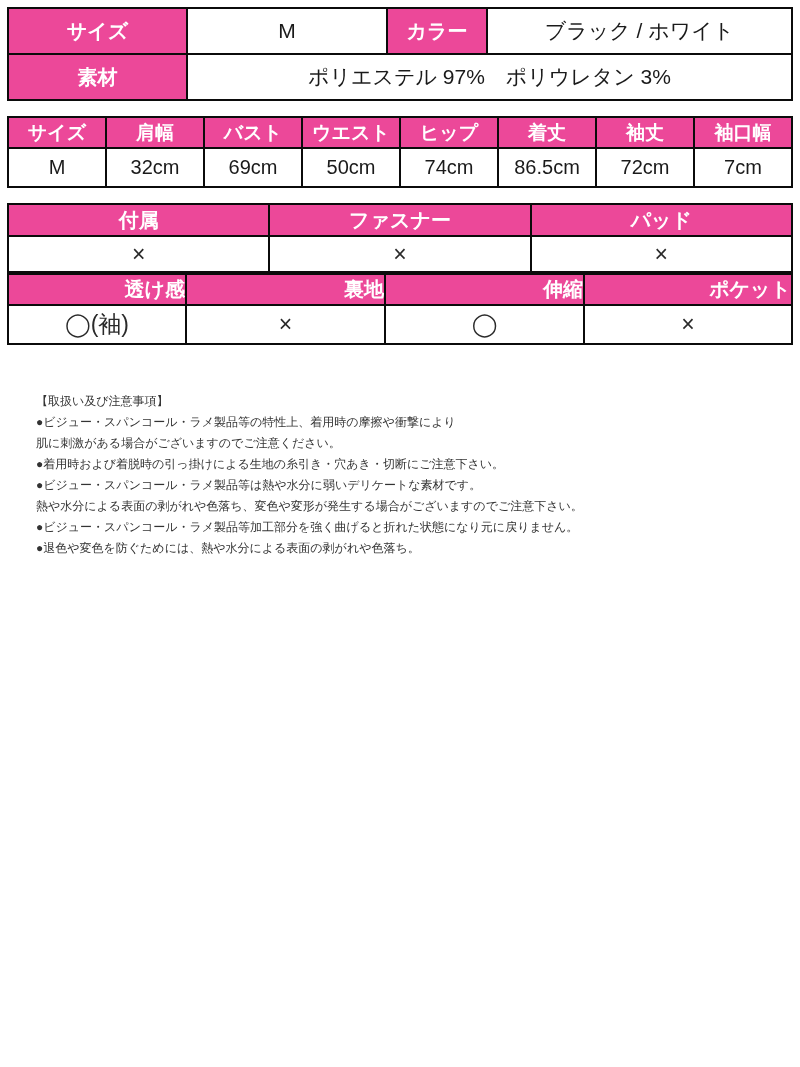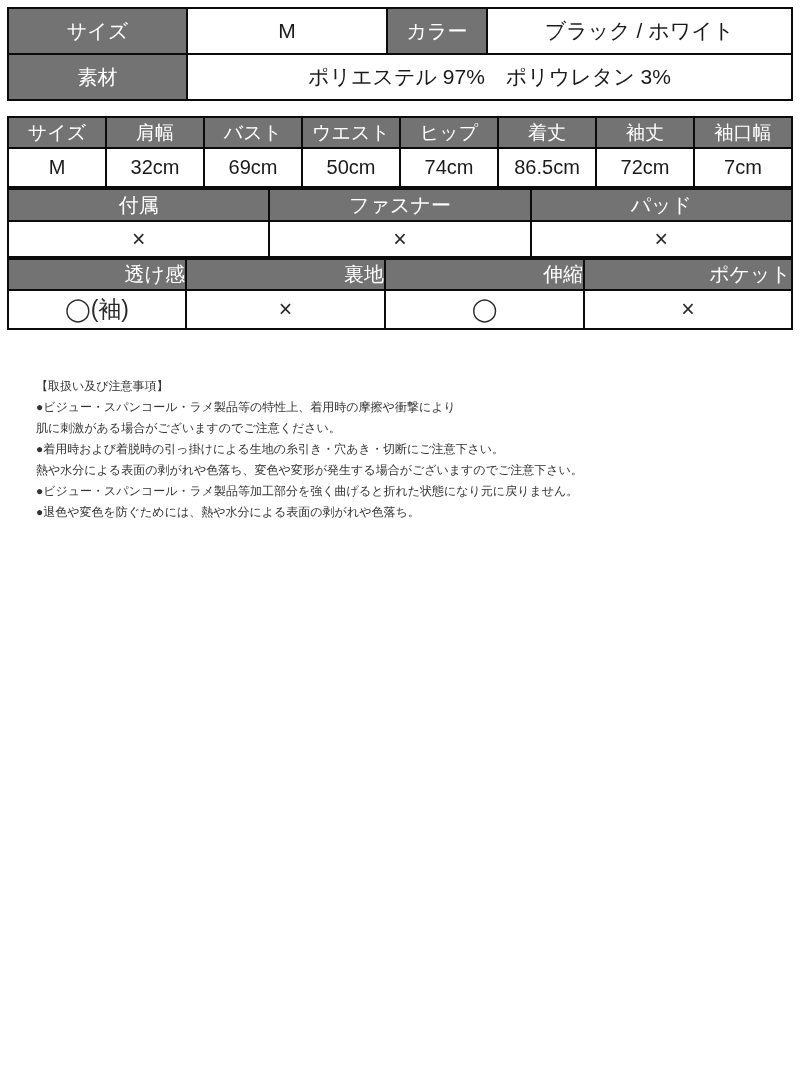--- a/index.html
+++ b/index.html
@@ -22,43 +22,43 @@
   }
   th, td {
     border: 2px solid #0b0b0b;
     text-align: center;
     vertical-align: middle;
     padding: 0;
     overflow: hidden;
     white-space: nowrap;
   }
   th {
-    background: #737373;
+    background: #ec4899;
     color: #ffffff;
     font-size: 20px;
-    font-weight: 400;
+    font-weight: 700;
   }
   td {
     background: #ffffff;
     color: #1a1a1a;
     font-size: 21px;
     font-weight: 400;
   }
   
   .t1 { margin-top: 7px; }
   .t1 th, .t1 td { height: 44px; }
   .t1 .c-label { width: 177px; }
   .t1 .c-sizeval { width: 198px; }
   .t1 .c-colorlabel { width: 98px; }
   
   .t2 { margin-top: 15px; }
   .t2 th { height: 29px; font-size: 19px; }
   .t2 td { height: 37px; font-size: 20px; }
   
-  .t3a { }
+  .t3a { margin-top: 15px; }
   .t3a th { height: 30px; }
   .t3a td { height: 34px; }
   .t3b th { height: 29px; text-align: right; }
   .t3b td { height: 37px; }
   .t3b .c-first { width: 176px; }
   .t3b .c-mid { width: 197px; }
   .sym {
     font-size: 23px;
     color: #2a2a2a;
     font-weight: 400;
@@ -147,16 +147,17 @@
     <td class="sym">×</td>
   </tr>
 </tbody>
   </table>
 
 <div class="notes">
   <div class="line">【取扱い及び注意事項】</div>
   <div class="line">●ビジュー・スパンコール・ラメ製品等の特性上、着用時の摩擦や衝撃により</div>
   <div class="line">肌に刺激がある場合がございますのでご注意ください。</div>
   <div class="line">●着用時および着脱時の引っ掛けによる生地の糸引き・穴あき・切断にご注意下さい。</div>
+  <div class="line">●ビジュー・スパンコール・ラメ製品等は熱や水分に弱いデリケートな素材です。</div>
   <div class="line">熱や水分による表面の剥がれや色落ち、変色や変形が発生する場合がございますのでご注意下さい。</div>
   <div class="line">●ビジュー・スパンコール・ラメ製品等加工部分を強く曲げると折れた状態になり元に戻りません。</div>
   <div class="line">●退色や変色を防ぐためには、熱や水分による表面の剥がれや色落ち。</div>
 </div>
 
 </body></html>

